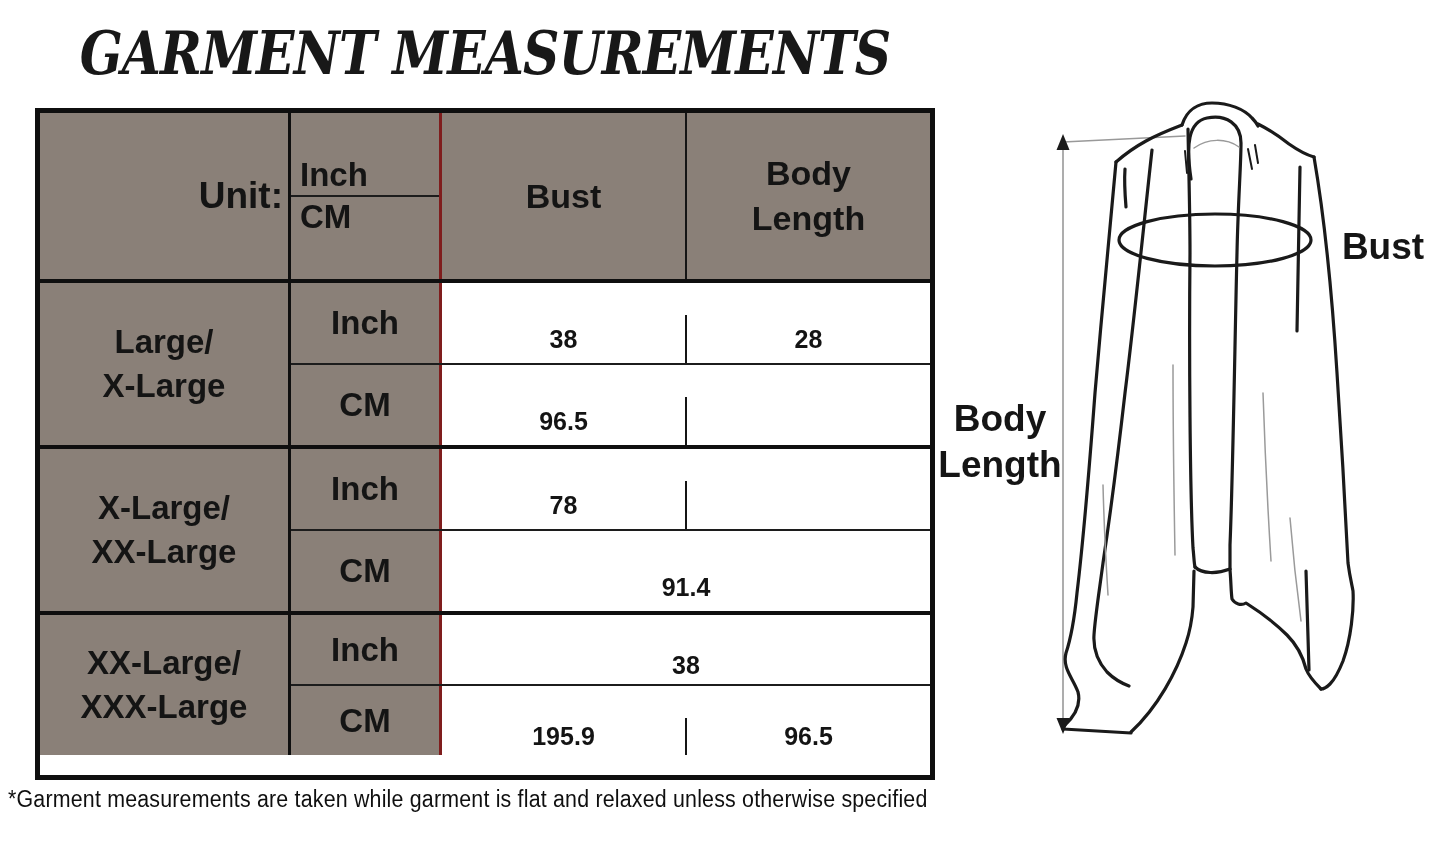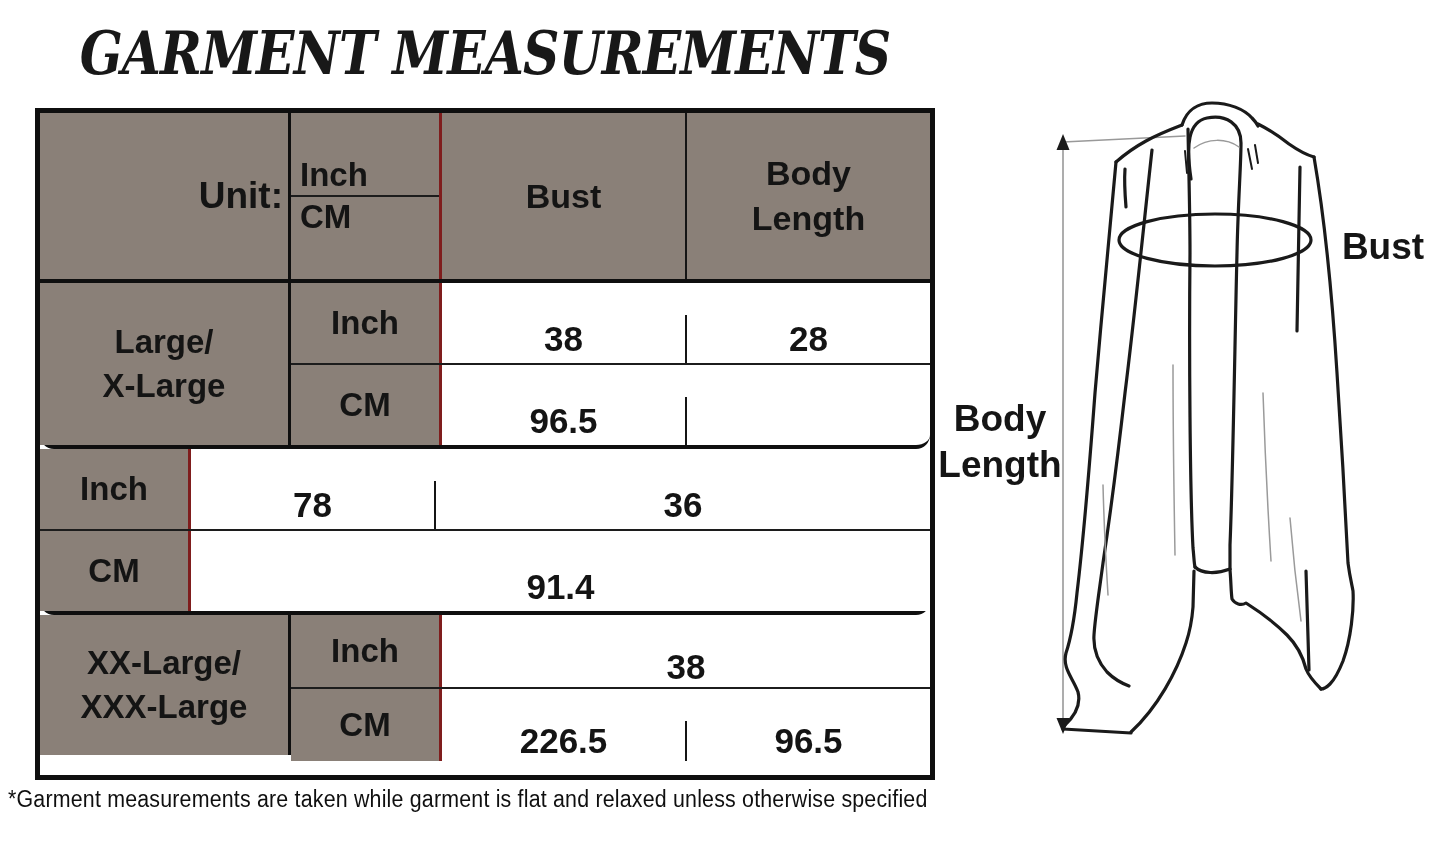--- a/index.html
+++ b/index.html
@@ -10,42 +10,42 @@
   
   .title{position:absolute;left:0;top:18px;width:970px;margin:0;text-align:center;
          font-family:"DejaVu Serif","Liberation Serif",serif;font-style:italic;font-weight:600;
          font-size:60px;letter-spacing:-1px;color:#181818;transform:scaleX(0.84);white-space:nowrap;}
 
   
   .chart{position:absolute;left:35px;top:108px;width:900px;height:672px;
          border:5px solid #0f0f0f;box-sizing:border-box;display:flex;flex-direction:column;background:#fff;}
   .trow{display:flex;box-sizing:border-box;}
   .hrow{height:170px;border-bottom:4px solid #0f0f0f;}
-  .srow{height:166px;border-bottom:4px solid #0f0f0f;border-radius:14px;}
+  .srow{height:166px;border-bottom:4px solid #0f0f0f;}
   .srow.last{height:140px;border-bottom:none;}
   .cell{box-sizing:border-box;display:flex;align-items:center;justify-content:center;}
   .c1{width:251px;border-right:3px solid #0f0f0f;}
   .c2{width:151px;border-right:3px solid #7f1d1d;}
   .c3{width:245px;border-right:2px solid #151515;}
   .c4{flex:1;}
   .brown{background:#8a8078;}
   .white{background:#ffffff;}
   .pre{white-space:pre-line;text-align:center;line-height:1.32;}
   .unit-cell{justify-content:flex-end;padding-right:5px;font-size:37px;font-weight:bold;}
   .unitcol{flex-direction:column;align-items:stretch;justify-content:flex-start;padding:0;}
   .u-top,.u-bot{box-sizing:border-box;display:flex;padding-left:9px;font-size:33px;font-weight:bold;}
   .u-top{height:84px;border-bottom:2px solid #1c1c1c;align-items:flex-end;padding-bottom:1px;}
   .u-bot{height:82px;align-items:flex-start;padding-top:1px;}
   .colhead{font-size:34px;font-weight:bold;}
   .sizelab{font-size:33px;font-weight:bold;}
   .subrows{flex:1;display:flex;flex-direction:column;}
   .subrow{flex:1;display:flex;box-sizing:border-box;}
   .subrow.top{border-bottom:2px solid #1c1c1c;}
   .ucell{font-size:33px;font-weight:bold;}
-  .num{font-size:35px;font-weight:bold;margin-top:32px;}
+  .num{font-size:25px;font-weight:bold;margin-top:32px;}
 
   
   .footnote{position:absolute;left:8px;top:786px;font-size:23px;color:#0f0f0f;
             transform:scaleX(0.93);transform-origin:left center;white-space:nowrap;letter-spacing:0.2px;}
 
   
   .diagram{position:absolute;left:945px;top:93px;width:500px;height:750px;overflow:visible;}
   .diagram path,.diagram ellipse{fill:none;stroke:#1a1a1a;stroke-width:3.2;stroke-linecap:round;stroke-linejoin:round;}
   .diagram .thin{stroke:#9a9a9a;stroke-width:1.5;}
   .diagram .hatch{stroke-width:2;}
@@ -105,30 +105,31 @@
               <span>CM</span>
             </div>
           <div class="cell c3 white num">
               <span>96.5</span>
             </div>
         </div>
       </div>
     </div>
 
     <div class="trow srow">
+      <div class="cell c1 brown sizelab pre">
+        <span class="pre">X-Large/
+XX-Large</span>
+      </div>
       <div class="subrows">
         <div class="subrow top">
           <div class="cell c2 brown ucell">
               <span>Inch</span>
             </div>
           <div class="cell c3 white num">
               <span>78</span>
-            </div>
-          <div class="cell c4 white num">
-              <span>36</span>
             </div>
         </div>
         <div class="subrow">
           <div class="cell c2 brown ucell">
               <span>CM</span>
             </div>
           <div class="cell c4 white num">
               <span>91.4</span>
             </div>
         </div>
@@ -147,21 +148,21 @@
             </div>
           <div class="cell c4 white num">
               <span>38</span>
             </div>
         </div>
         <div class="subrow">
           <div class="cell c2 brown ucell">
               <span>CM</span>
             </div>
           <div class="cell c3 white num">
-              <span>226.5</span>
+              <span>195.9</span>
             </div>
           <div class="cell c4 white num">
               <span>96.5</span>
             </div>
         </div>
       </div>
     </div>
   </div>
 
   <div class="footnote">*Garment measurements are taken while garment is flat and relaxed unless otherwise specified</div>

